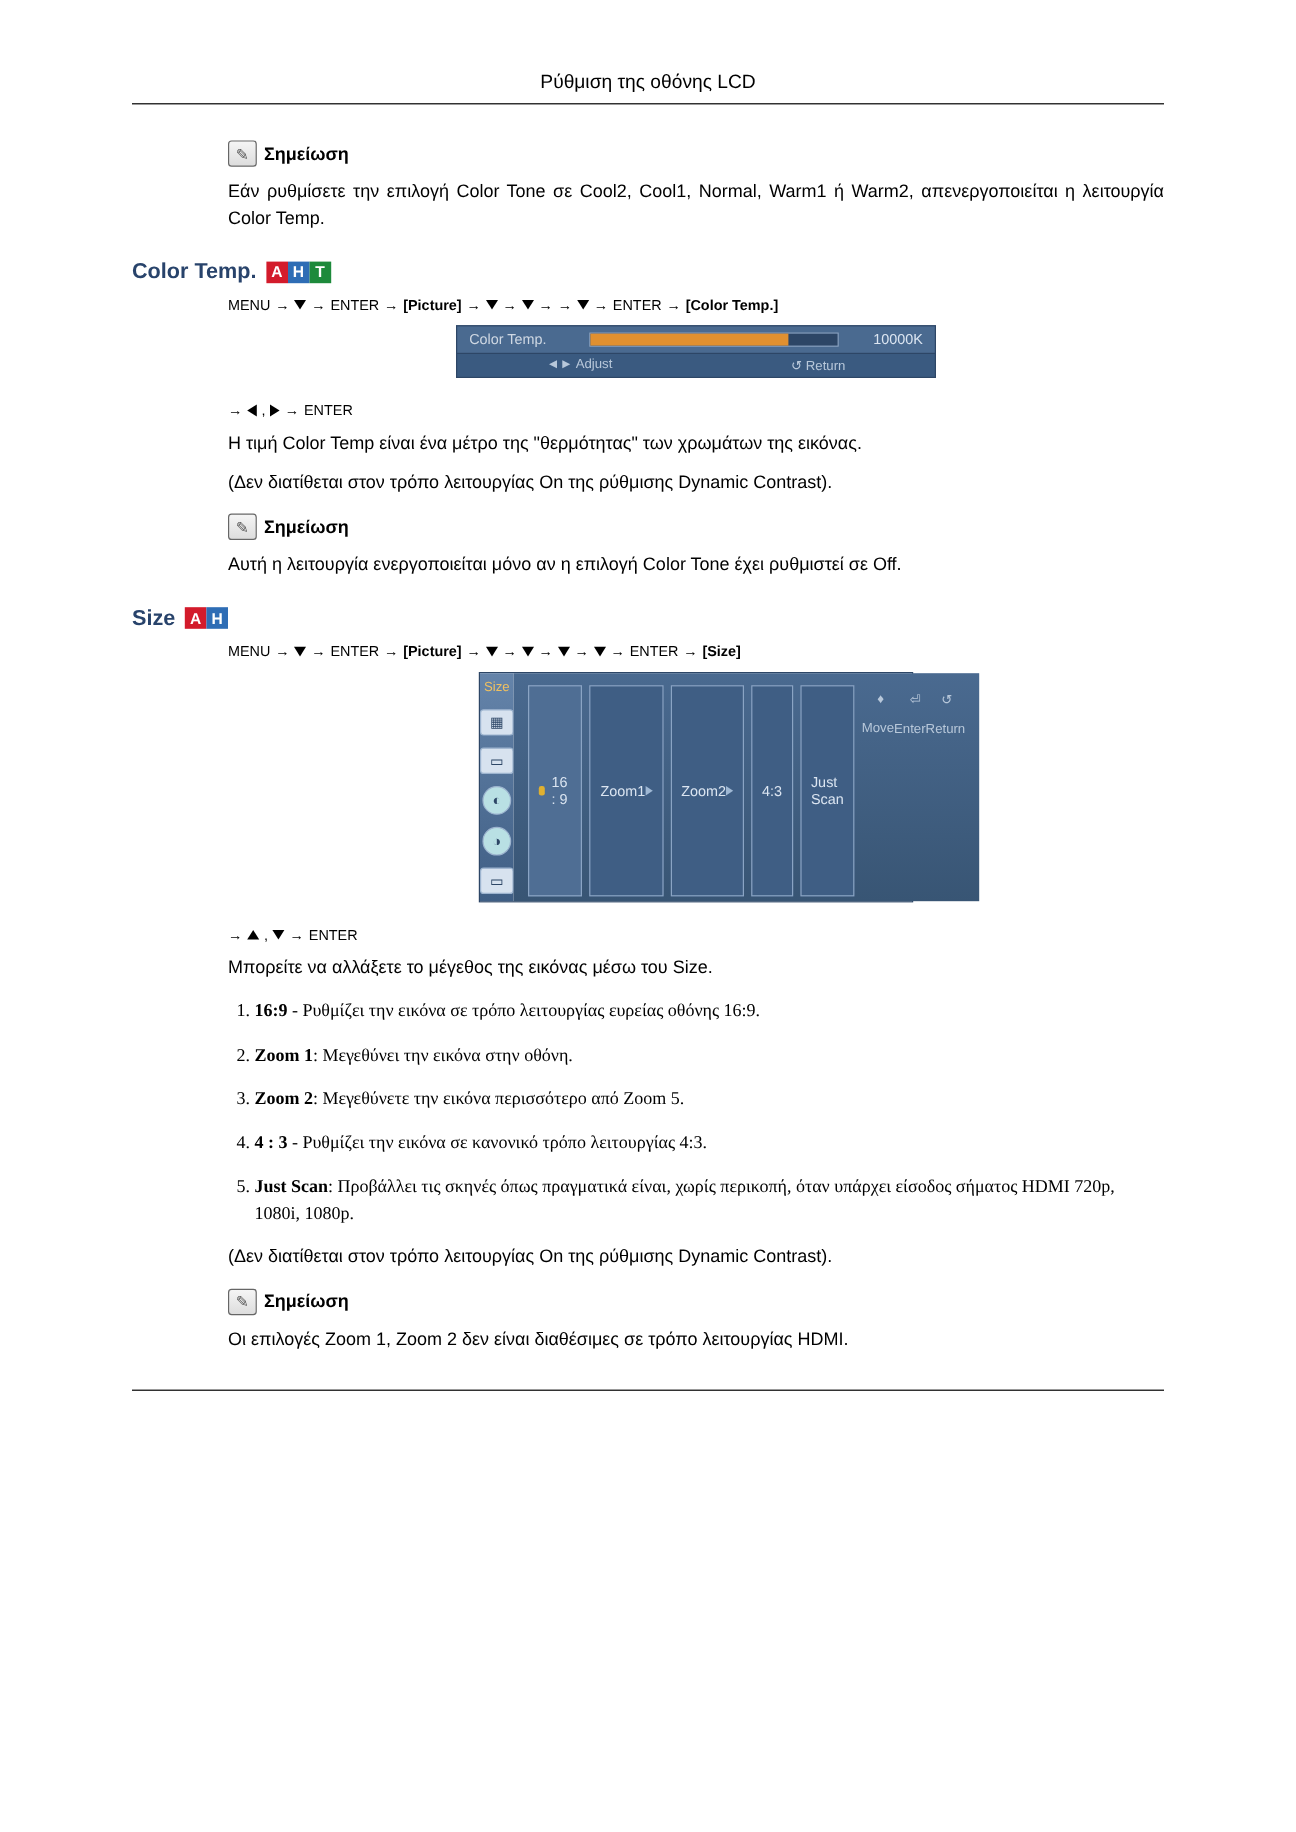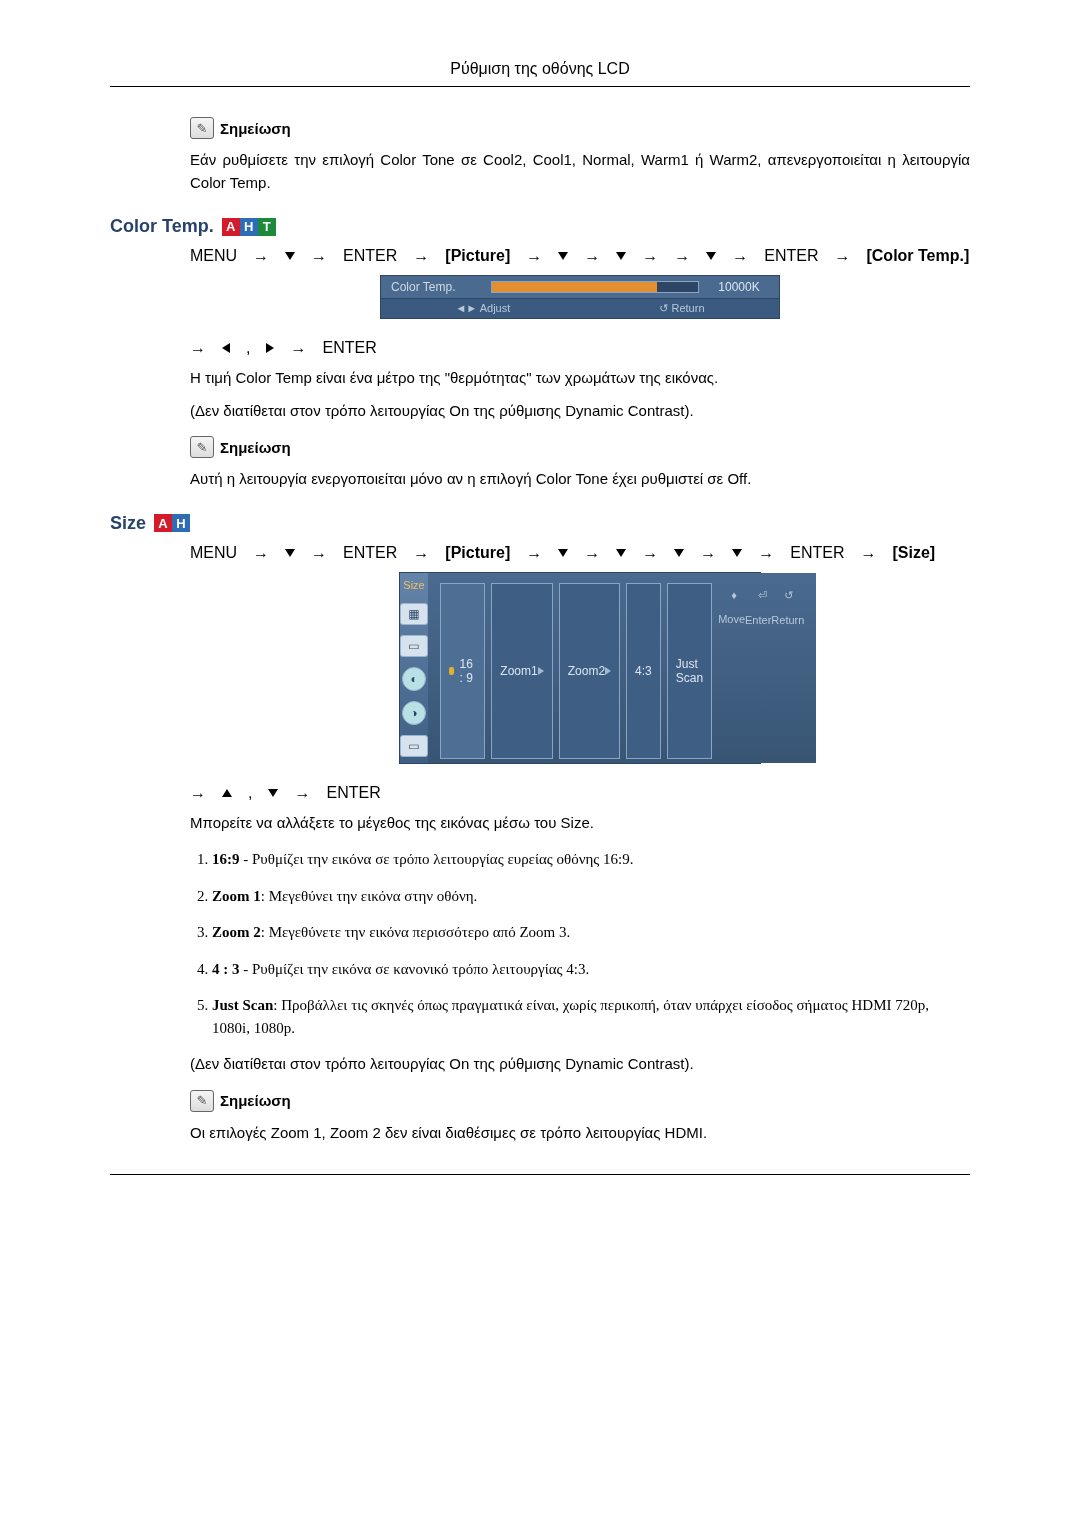--- a/index.html
+++ b/index.html
@@ -69,26 +69,26 @@
     align-items: center;
     justify-content: center;
     font-size: 13px;
     font-weight: bold;
     color: #fff;
   }
   .badge-a { background: #d31b2b; }
   .badge-h { background: #2e6db5; }
   .badge-t { background: #1d8a3b; }
   .nav-path {
-    font-size: 16px;
+    font-size: 12px;
     margin: 10px 0;
     display: flex;
     flex-wrap: wrap;
     align-items: center;
-    gap: 16px;
+    gap: 4px;
   }
   .nav-path .menu-bracket { font-weight: bold; }
   .arrow { display:inline-block; }
   .tri {
     display:inline-block;
     width:0; height:0;
     vertical-align: middle;
   }
   .tri-down { border-left:5px solid transparent; border-right:5px solid transparent; border-top:8px solid #000; }
   .tri-up { border-left:5px solid transparent; border-right:5px solid transparent; border-bottom:8px solid #000; }
@@ -116,21 +116,21 @@
     height: 10px;
     background: #2d4666;
     border: 1px solid #8aa4c4;
     position: relative;
   }
   .osd-ct-bar-fill {
     position:absolute; left:0; top:0; bottom:0;
     width: 80%;
     background: #e09030;
   }
-  .osd-ct-value { flex:0 0 60px; text-align:center; color:#dbe5f1; }
+  .osd-ct-value { flex:0 0 60px; text-align:right; color:#dbe5f1; }
   .osd-ct-foot {
     background: #3a5a80;
     border: 1px solid #2d4666;
     border-top:none;
     display:flex;
     justify-content: space-around;
     padding: 3px 0;
     font-size: 11px;
     color:#b8c8da;
   }
@@ -373,21 +373,21 @@
       <span class="tri tri-down"></span>
       <span class="arrow">→</span>
       <span>ENTER</span>
     </div>
 
     <div class="para">Μπορείτε να αλλάξετε το μέγεθος της εικόνας μέσω του Size.</div>
 
     <ol class="size-list">
       <li><span class="label">16:9</span><span> - Ρυθμίζει την εικόνα σε τρόπο λειτουργίας ευρείας οθόνης 16:9.</span></li>
       <li><span class="label">Zoom 1</span><span>: Μεγεθύνει την εικόνα στην οθόνη.</span></li>
-      <li><span class="label">Zoom 2</span><span>: Μεγεθύνετε την εικόνα περισσότερο από Zoom 3.</span></li>
+      <li><span class="label">Zoom 2</span><span>: Μεγεθύνετε την εικόνα περισσότερο από Zoom 5.</span></li>
       <li><span class="label">4 : 3</span><span> - Ρυθμίζει την εικόνα σε κανονικό τρόπο λειτουργίας 4:3.</span></li>
       <li><span class="label">Just Scan</span><span>: Προβάλλει τις σκηνές όπως πραγματικά είναι, χωρίς περικοπή, όταν υπάρχει είσοδος σήματος HDMI 720p, 1080i, 1080p.</span></li>
     </ol>
 
     <div class="para">(Δεν διατίθεται στον τρόπο λειτουργίας On της ρύθμισης Dynamic Contrast).</div>
 
     <div class="note-row">
       <span class="note-icon">✎</span>
       <span class="note-label">Σημείωση</span>
     </div>

